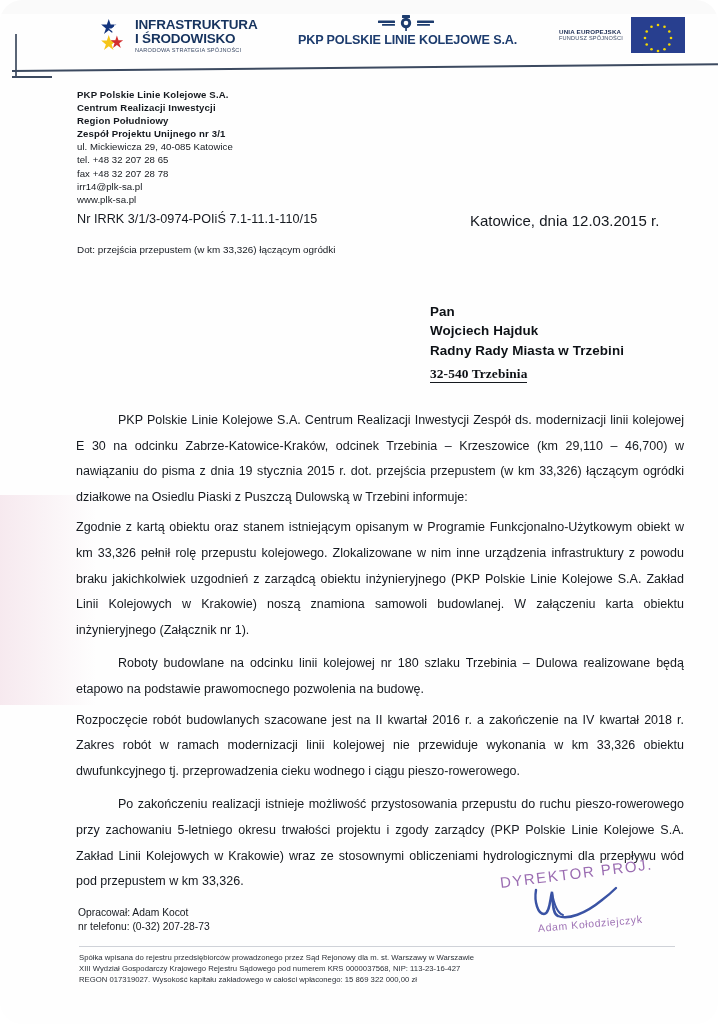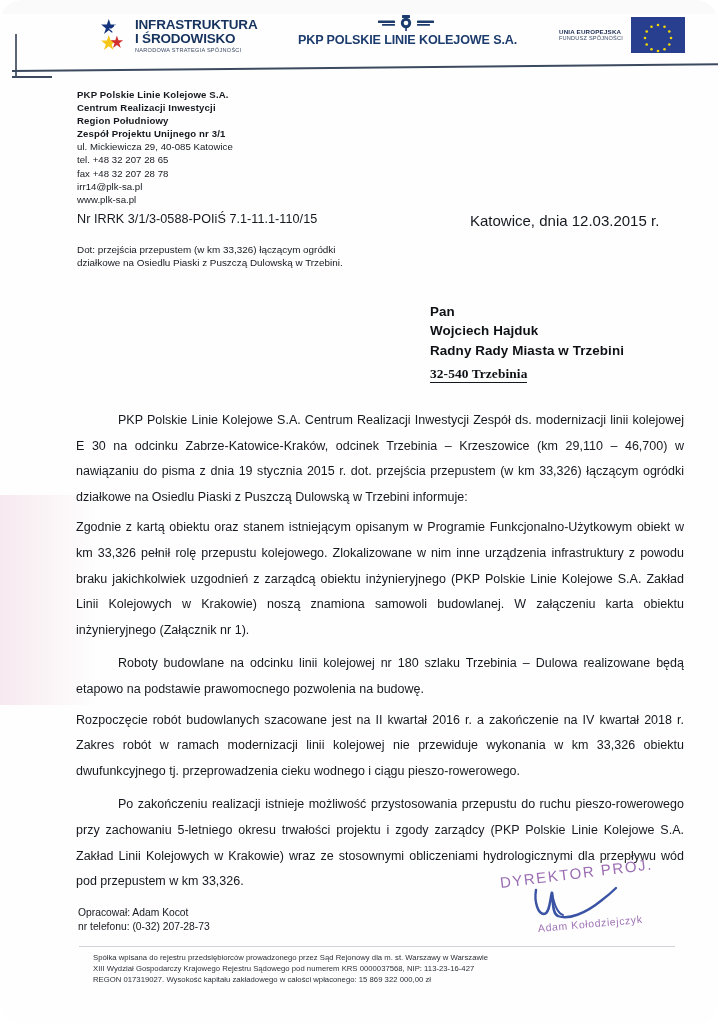--- a/index.html
+++ b/index.html
@@ -279,21 +279,20 @@
   
   .legal {
     position: absolute;
     left: 79px;
     top: 952px;
     width: 600px;
     font-size: 7.7px;
     line-height: 11.2px;
     color: #2a2f36;
     letter-spacing: 0.02px;
-    margin-left: 14px;
   }
   .legal-rule {
     position: absolute;
     left: 79px;
     top: 946px;
     width: 596px;
     height: 1px;
     background: rgba(120,130,145,0.35);
   }
 </style>
@@ -372,26 +371,25 @@
     <div class="b">Centrum Realizacji Inwestycji</div>
     <div class="b">Region Południowy</div>
     <div class="b">Zespół Projektu Unijnego nr 3/1</div>
     <div class="n">ul. Mickiewicza 29, 40-085 Katowice</div>
     <div class="n">tel. +48 32 207 28 65</div>
     <div class="n">fax +48 32 207 28 78</div>
     <div class="n">irr14@plk-sa.pl</div>
     <div class="n">www.plk-sa.pl</div>
   </div>
 
-  <div class="refno">Nr IRRK 3/1/3-0588-POIiŚ 7.1-11.1-110/15</div>
+  <div class="refno">Nr IRRK 3/1/3-0974-POIiŚ 7.1-11.1-110/15</div>
   <div class="place-date">Katowice, dnia 12.03.2015 r.</div>
 
   <div class="dot-block">
     <div>Dot: przejścia przepustem (w km 33,326) łączącym ogródki</div>
-    <div>działkowe na Osiedlu Piaski z Puszczą Dulowską w Trzebini.</div>
   </div>
 
   <div class="addressee">
     <div>Pan</div>
     <div>Wojciech Hajduk</div>
     <div>Radny Rady Miasta w Trzebini</div>
   </div>
   <div class="addressee-city">
     <span>32-540 Trzebinia</span>
   </div>

